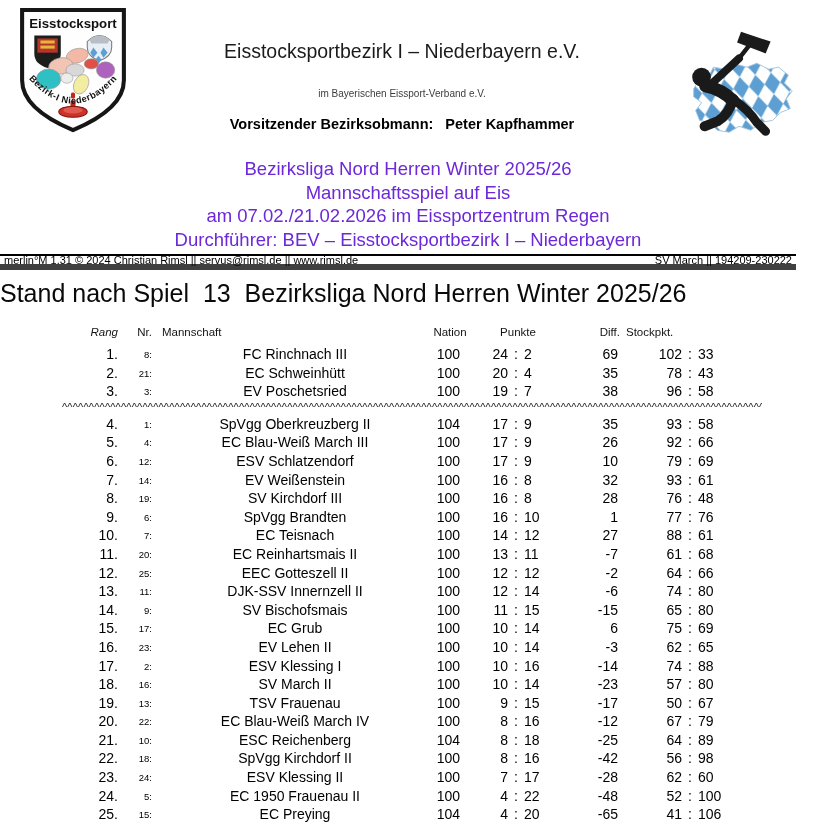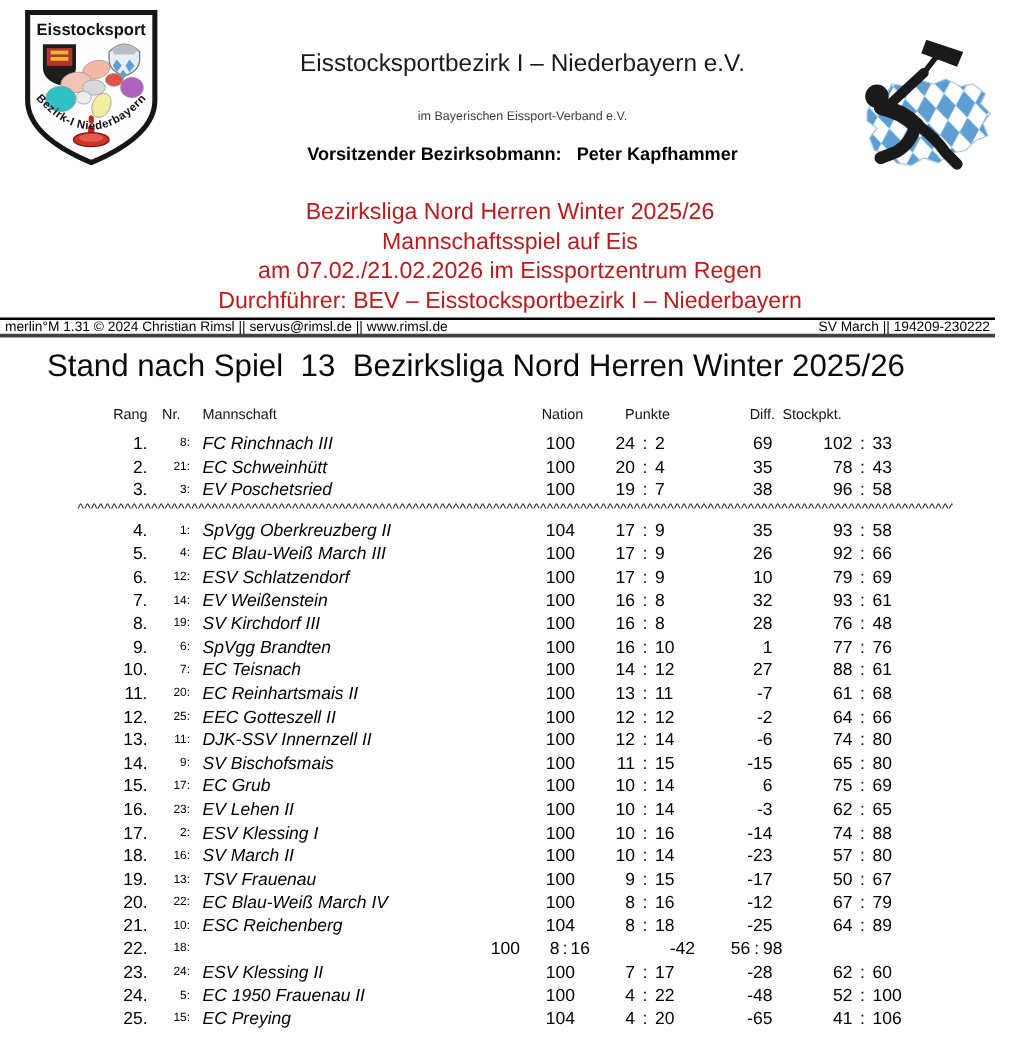--- a/index.html
+++ b/index.html
@@ -11,67 +11,67 @@
     font-family: "Liberation Sans", sans-serif;
     color: #000;
     overflow: hidden;
   }
 
   
   .crest { position: absolute; left: 16px; top: 4px; }
   .pictogram { position: absolute; left: 672px; top: 12px; }
 
   .org-block {
-    position: absolute; left: 158px; top: 0; width: 520px;
+    position: absolute; left: 142px; top: 0; width: 520px;
     text-align: center;
   }
   .org-title   { margin-top: 40px; font-size: 19.5px; color: #1b1b1b; }
   .org-sub     { margin-top: 25px; font-size: 10px;   color: #3d3d3d; }
   .org-chair   { margin-top: 17px; font-size: 14.5px; font-weight: 700; color: #000000; }
   .org-chair .chair-name { margin-left: 12px; }
 
   .event-block {
     position: absolute; left: 0; top: 157px; width: 816px;
-    text-align: center; font-size: 18.5px; line-height: 23.5px; color: #b91c1c;
+    text-align: center; font-size: 18.5px; line-height: 23.5px; color: #6d28d9;
   }
 
   .rule-bar {
     position: absolute; left: 0; top: 254px; width: 796px; height: 16px;
-    border-top: 2px solid #000; border-bottom: 3px solid #404040;
+    border-top: 2px solid #000; border-bottom: 6px solid #404040;
     box-sizing: content-box;
     display: flex; justify-content: space-between; align-items: center;
     font-size: 11px; padding: 0 4px; box-sizing: border-box;
   }
 
   
   .standings-title {
     position: absolute; left: 0; top: 279px; width: 724px;
-    text-align: right; font-size: 25px; white-space: pre; color: #090909;
+    text-align: left; font-size: 25px; white-space: pre; color: #090909;
   }
 
   .table { position: absolute; left: 62px; top: 318px; width: 700px; }
 
   .thead, .row {
     display: grid;
     grid-template-columns: 56px 34px 276px 44px 92px 62px 108px;
   }
   .thead { font-size: 11.5px; height: 27px; align-items: center; color: #141414; }
   .row   { font-size: 14px; line-height: 18.6px; height: 18.6px; white-space: nowrap; }
 
-  .h-rang { text-align: right; }
-  .h-nr   { text-align: center; padding-left: 4px; }
+  .h-rang { text-align: right; font-style: italic; }
+  .h-nr   { text-align: right; padding-left: 4px; }
   .h-team { text-align: left; padding-left: 10px; }
   .h-nation { text-align: center; }
   .h-punkte { text-align: center; }
   .h-diff { text-align: right; padding-right: 6px; }
   .h-stock { }
 
   .c-rang { text-align: right; }
   .c-nr   { text-align: right; font-size: 9.5px; padding-top: 1px; }
-  .c-team { text-align: left; padding-left: 10px; overflow: hidden; font-style: italic; }
+  .c-team { text-align: center; padding-left: 10px; overflow: hidden; }
   .c-nation { text-align: right; padding-right: 12px; }
   .c-diff { text-align: right; padding-right: 8px; }
 
   .c-punkte, .c-stock { display: flex; }
   .c-punkte .pl { width: 36px; text-align: right; }
   .c-punkte .psep { width: 16px; text-align: center; }
   .c-punkte .pr { flex: 1; text-align: left; }
   .c-stock .sl { width: 56px; text-align: right; }
   .c-stock .ssep { width: 16px; text-align: center; }
   .c-stock .sr { flex: 1; text-align: left; }
@@ -543,20 +543,21 @@
     <span class="c-diff">-25</span>
     <span class="c-stock">
       <span class="sl">64</span>
             <span class="ssep">:</span>
             <span class="sr">89</span>
     </span>
   </div>
         <div class="row">
     <span class="c-rang">22.</span>
     <span class="c-nr">18:</span>
+    <span class="c-team">SpVgg Kirchdorf II</span>
     <span class="c-nation">100</span>
     <span class="c-punkte">
       <span class="pl">8</span>
             <span class="psep">:</span>
             <span class="pr">16</span>
     </span>
     <span class="c-diff">-42</span>
     <span class="c-stock">
       <span class="sl">56</span>
             <span class="ssep">:</span>

